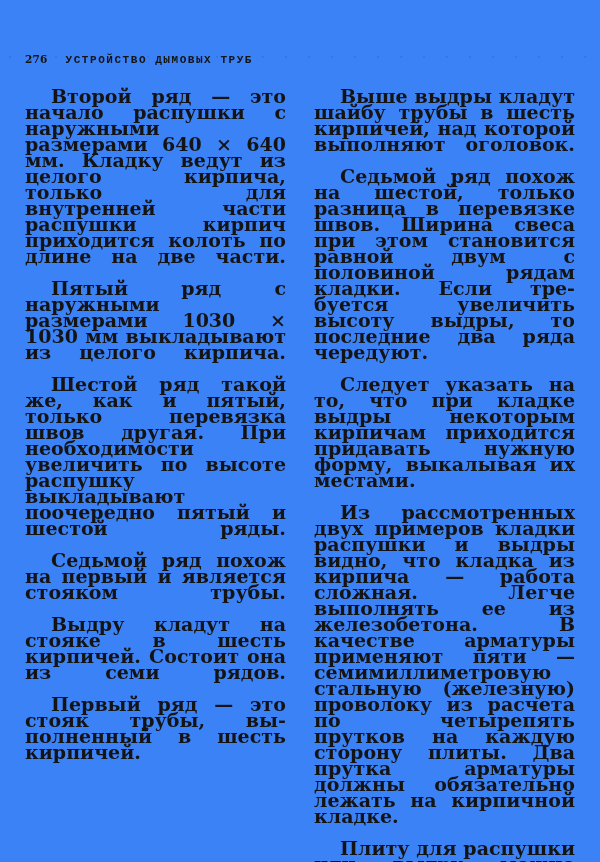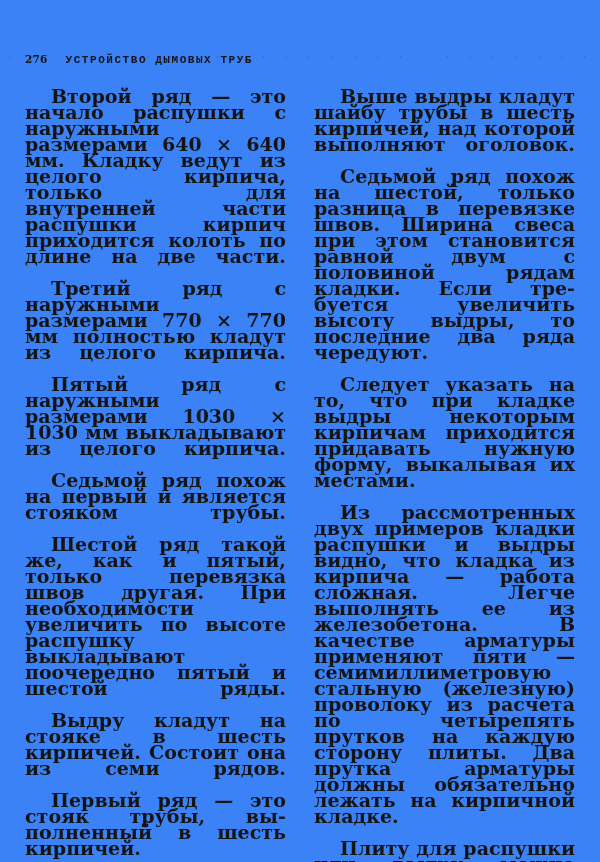--- a/index.html
+++ b/index.html
@@ -99,24 +99,23 @@
 
   <div class="running-head">
     <span class="folio">276</span>
     <span class="head-title">УСТРОЙСТВО ДЫМОВЫХ ТРУБ</span>
   </div>
 
   <div class="columns">
 
     <div class="col">
       <p>Второй ряд — это начало распушки с наружными размерами 640 × 640 мм. Кладку ведут из целого кирпича, только для внутренней части распушки кирпич приходится колоть по длине на две части.</p>
-      <p>Третий ряд с наружными размерами 770 × 770 мм полностью кладут из це­лого кирпича.</p>
       <p>Пятый ряд с наружными размерами 1030 × 1030 мм выкладывают из целого кирпича.</p>
+      <p>Шестой ряд такой же, как и пятый, только перевязка швов другая. При необходимости увеличить по высоте распушку выкладывают поочередно пя­тый и шестой ряды.</p>
       <p>Седьмой ряд похож на первый и является стояком трубы.</p>
-      <p>Шестой ряд такой же, как и пятый, только перевязка швов другая. При необходимости увеличить по высоте распушку выкладывают поочередно пя­тый и шестой ряды.</p>
       <p>Выдру кладут на стояке в шесть кирпичей. Состоит она из семи рядов.</p>
       <p>Первый ряд — это стояк трубы, вы­полненный в шесть кирпичей.</p>
 
     </div>
 
     <div class="col">
       <p>Выше выдры кладут шайбу трубы в шесть кирпичей, над которой выпол­няют оголовок.</p>
       <p>Седьмой ряд похож на шестой, толь­ко разница в перевязке швов. Ширина свеса при этом становится равной двум с половиной рядам кладки. Если тре­буется увеличить высоту выдры, то последние два ряда чередуют.</p>
       <p>Следует указать на то, что при кладке выдры некоторым кирпичам при­ходится придавать нужную форму, выкалывая их местами.</p>
       <p>Из рассмотренных двух примеров кладки распушки и выдры видно, что кладка из кирпича — работа сложная. Легче выполнять ее из железобетона. В качестве арматуры применяют пяти — семимиллиметровую стальную (желез­ную) проволоку из расчета по четыре­пять прутков на каждую сторону плиты. Два прутка арматуры должны обяза­тельно лежать на кирпичной кладке.</p>

